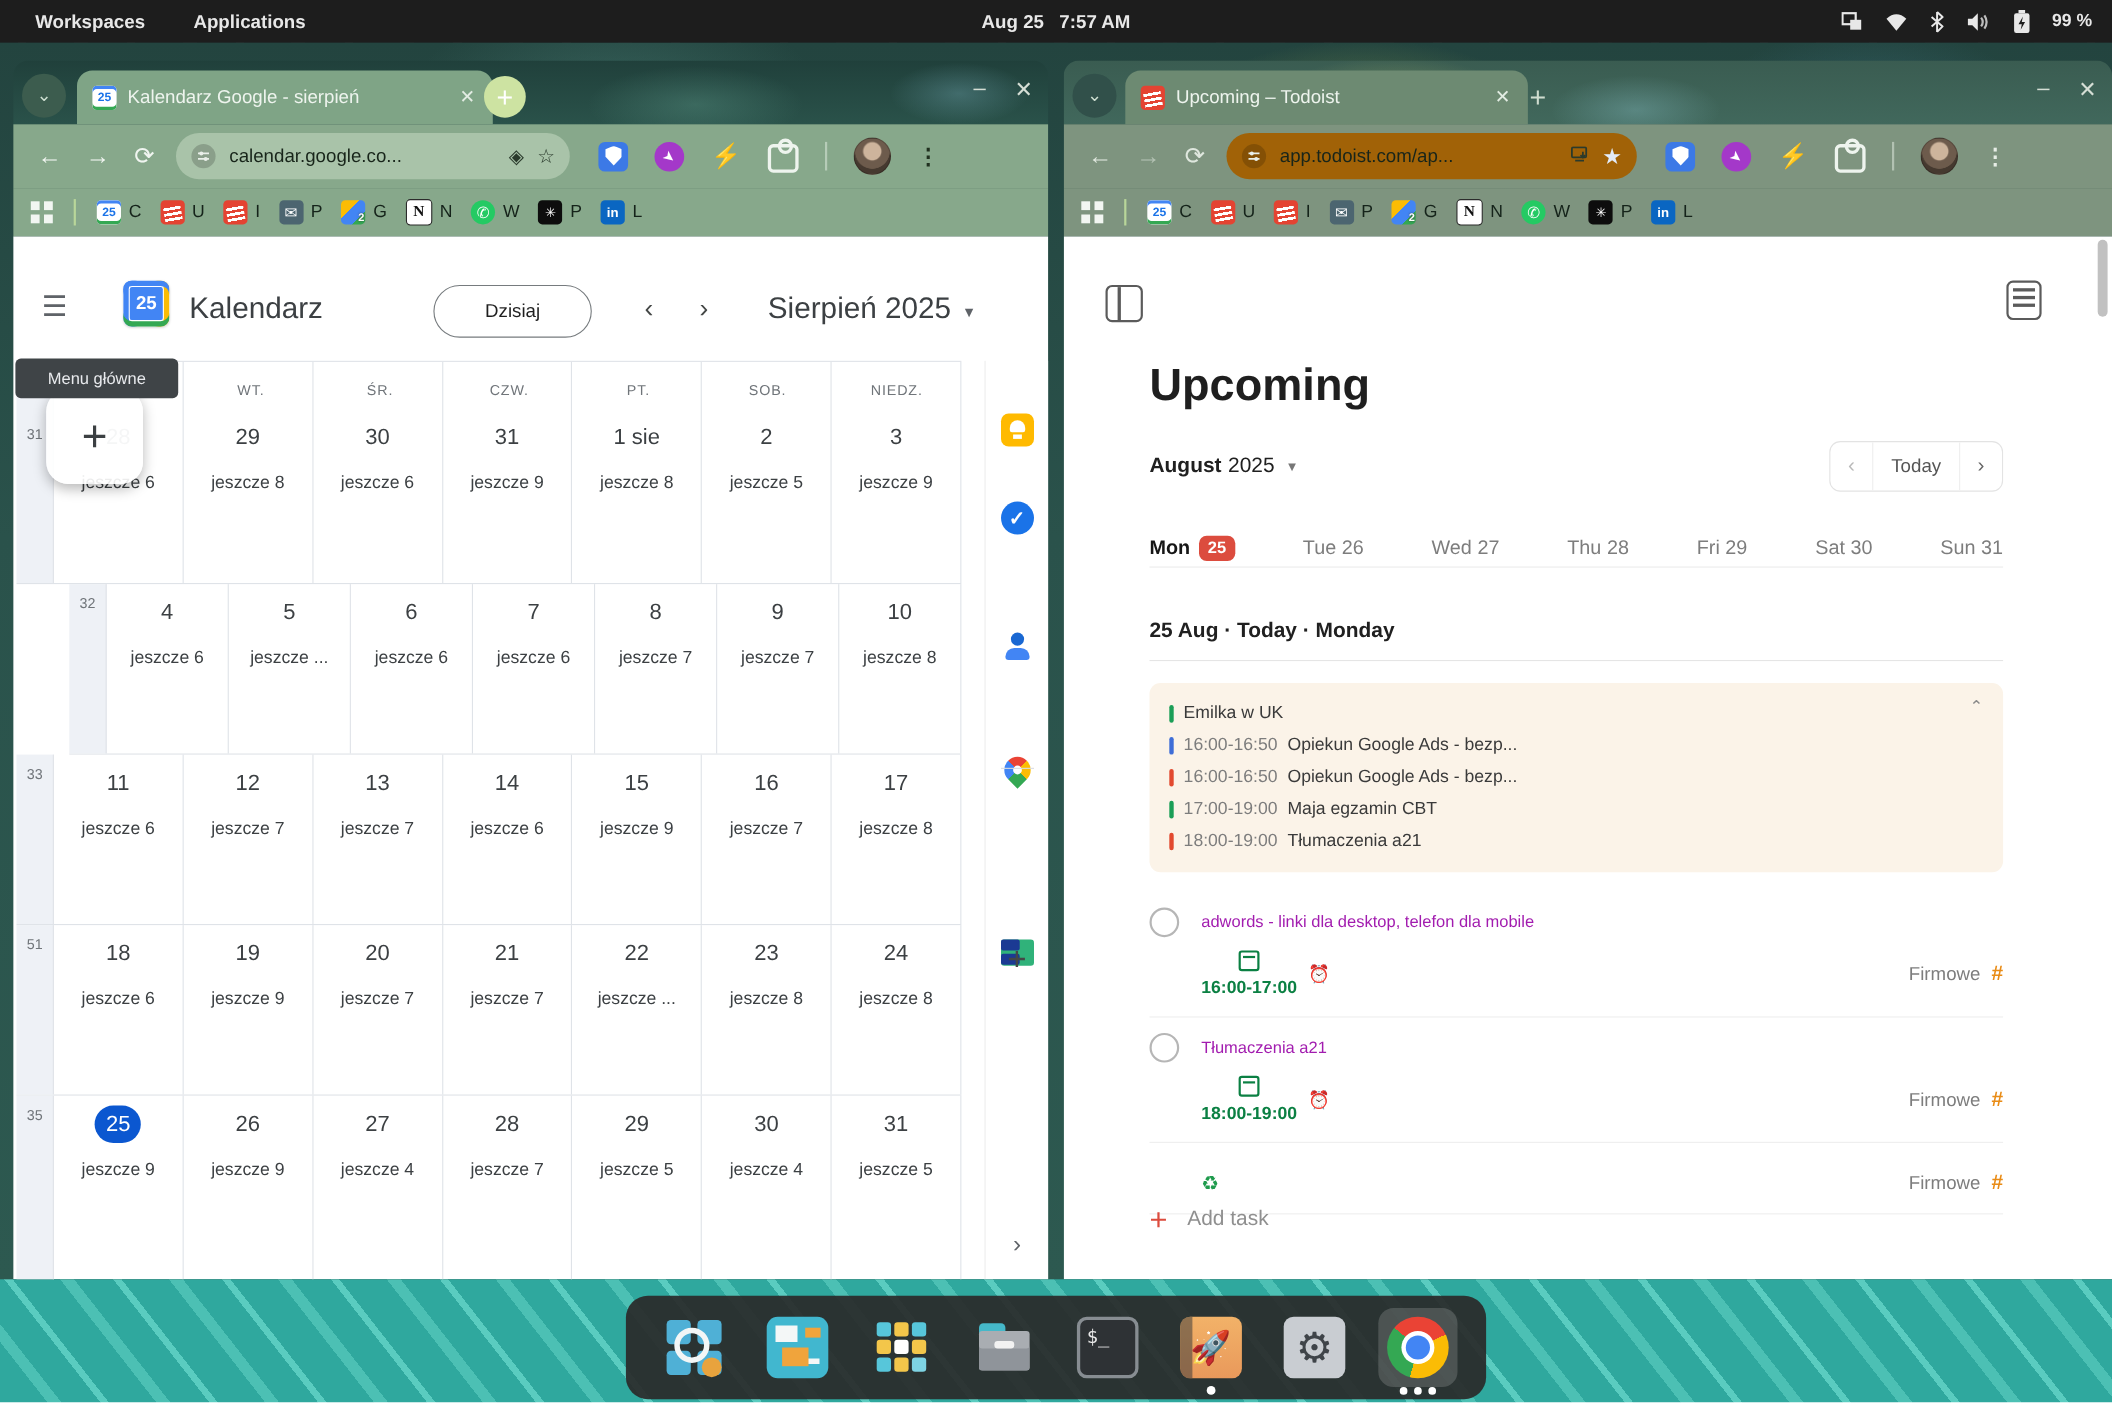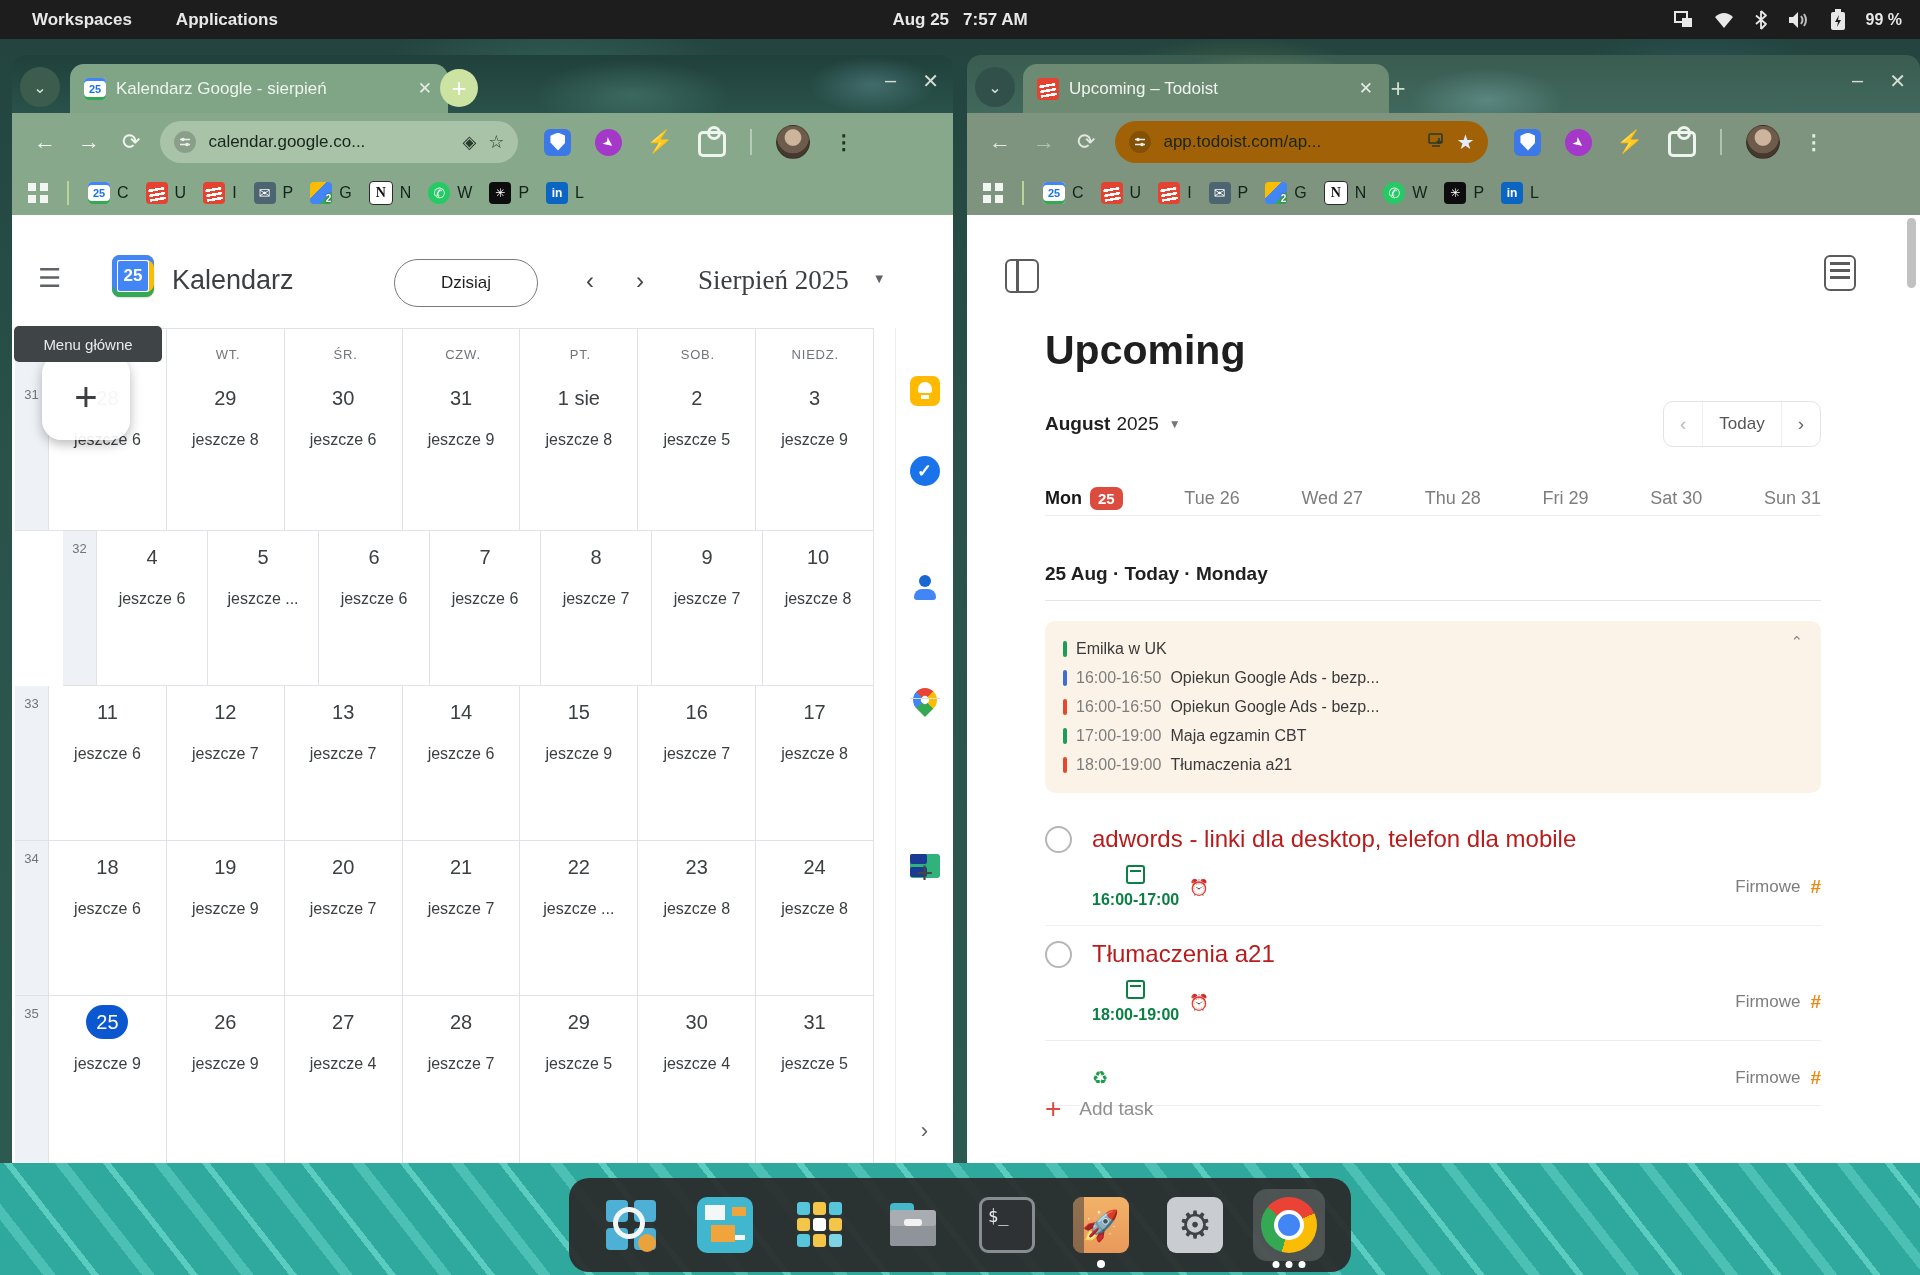--- a/index.html
+++ b/index.html
@@ -115,21 +115,21 @@
   .gcal-hamburger{position:absolute;left:26px;top:48px;width:40px;height:30px;font-size:26px;color:#5f6368;}
   .gcal-logo{position:absolute;left:100px;top:40px;width:42px;height:42px;background:#fff;border-radius:8px;
      box-shadow:inset 0 5px 0 #4285f4,inset 0 -5px 0 #34a853,inset -5px 0 0 #fbbc04,inset 5px 0 0 #4285f4,0 1px 2px rgba(0,0,0,.15);
      display:flex;align-items:center;justify-content:center;}
   .gcal-logo span{background:#4285f4;color:#fff;width:30px;height:30px;border-radius:2px;display:flex;align-items:center;justify-content:center;font-size:17px;font-weight:700;}
   .gcal-name{position:absolute;left:160px;top:50px;font-size:27px;color:#3c4043;}
   .gcal-today-btn{position:absolute;left:382px;top:44px;width:142px;height:46px;border:1px solid #767b7e;border-radius:24px;
      display:flex;align-items:center;justify-content:center;font-size:17px;color:#1f1f1f;background:#fff;}
   .gcal-prev{position:absolute;left:574px;top:52px;font-size:24px;color:#444746;}
   .gcal-next{position:absolute;left:624px;top:52px;font-size:24px;color:#444746;}
-  .gcal-month{position:absolute;left:686px;top:50px;font-size:27px;color:#3c4043;display:flex;align-items:flex-start;gap:24px;font-family:Liberation Serif, serif;}
+  .gcal-month{position:absolute;left:686px;top:50px;font-size:27px;color:#3c4043;display:flex;align-items:center;gap:10px;}
   .gcal-month .caret{font-size:13px;color:#5f6368;margin-top:6px;}
   .gcal-tooltip{position:absolute;left:2px;top:111px;width:148px;height:36px;background:#3f4447;color:#e8eaed;
      border-radius:5px;display:flex;align-items:center;justify-content:center;font-size:15px;z-index:30;}
   .gcal-create{position:absolute;left:30px;top:139px;width:88px;height:86px;border-radius:20px;background:rgba(255,255,255,.9);
      box-shadow:0 4px 12px rgba(0,0,0,.28);display:flex;align-items:center;justify-content:center;font-size:40px;font-weight:300;color:#3c4043;z-index:25;}
   .gcal-grid{position:absolute;left:3px;top:113px;width:859px;bottom:0;border-top:1px solid #dfe3e8;}
   .day-headers{position:absolute;left:37px;right:0;top:18px;display:flex;z-index:2;}
   .day-headers div{flex:1;text-align:center;font-size:13px;font-weight:500;letter-spacing:.8px;color:#70757a;}
   .cal-row{display:flex;border-bottom:1px solid #dfe3e8;}
   .cal-row:last-child{border-bottom:none;}
@@ -188,21 +188,21 @@
      padding:13px 18px;box-sizing:border-box;}
   .td-event{display:flex;align-items:center;height:29px;gap:9px;}
   .ev-bar{width:4px;height:16px;border-radius:2px;flex:0 0 auto;}
   .ev-time{font-size:16px;color:#7d7d7d;}
   .ev-title{font-size:16px;color:#3a3a3a;font-weight:500;}
   .td-card .collapse{position:absolute;right:18px;top:12px;font-size:15px;color:#8a8a8a;}
   .td-tasks{position:absolute;left:78px;top:596px;width:776px;}
   .td-task{position:relative;padding:14px 0 16px 0;border-bottom:1px solid #eee;}
   .task-row{display:flex;align-items:center;gap:20px;}
   .task-check{width:27px;height:27px;border:2px solid #b6b6b6;border-radius:50%;flex:0 0 auto;box-sizing:border-box;}
-  .task-title{font-size:24px;color:#b91c1c;}
+  .task-title{font-size:15px;color:#a21caf;}
   .task-meta{display:flex;align-items:center;margin:12px 0 0 47px;}
   .meta-time{display:flex;align-items:center;gap:7px;color:#0b8043;font-size:16px;font-weight:700;flex-direction:column;}
   .meta-cal{width:15px;height:15px;border:2px solid #0b8043;border-radius:3px;position:relative;}
   .meta-cal::after{content:"";position:absolute;left:2px;top:3px;right:2px;height:2px;background:#0b8043;}
   .meta-alarm{margin-left:10px;color:#8a8a8a;font-size:16px;}
   .meta-recur{color:#1f9b4d;font-size:18px;}
   .meta-right{margin-left:auto;display:flex;align-items:center;gap:10px;}
   .meta-proj{font-size:17px;color:#7d7d7d;}
   .meta-hash{font-size:19px;font-weight:700;color:#e98c17;}
   .td-addtask{position:absolute;left:78px;top:880px;display:flex;align-items:center;gap:18px;}
@@ -526,21 +526,21 @@
               <div class="cal-more" data-name="more-events-link">jeszcze 7</div>
             </div>
 
             <div class="cal-cell" data-name="calendar-day-cell">
               <span class="date-num" data-name="date-number">17</span>
               <div class="cal-more" data-name="more-events-link">jeszcze 8</div>
             </div>
 
         </div>
         <div class="cal-row" style="height:154px;" data-name="week-row">
-          <div class="wk-col" data-name="week-number">34</div>
+          <div class="wk-col" data-name="week-number">51</div>
 
             <div class="cal-cell" data-name="calendar-day-cell">
               <span class="date-num" data-name="date-number">18</span>
               <div class="cal-more" data-name="more-events-link">jeszcze 6</div>
             </div>
 
             <div class="cal-cell" data-name="calendar-day-cell">
               <span class="date-num" data-name="date-number">19</span>
               <div class="cal-more" data-name="more-events-link">jeszcze 9</div>
             </div>

